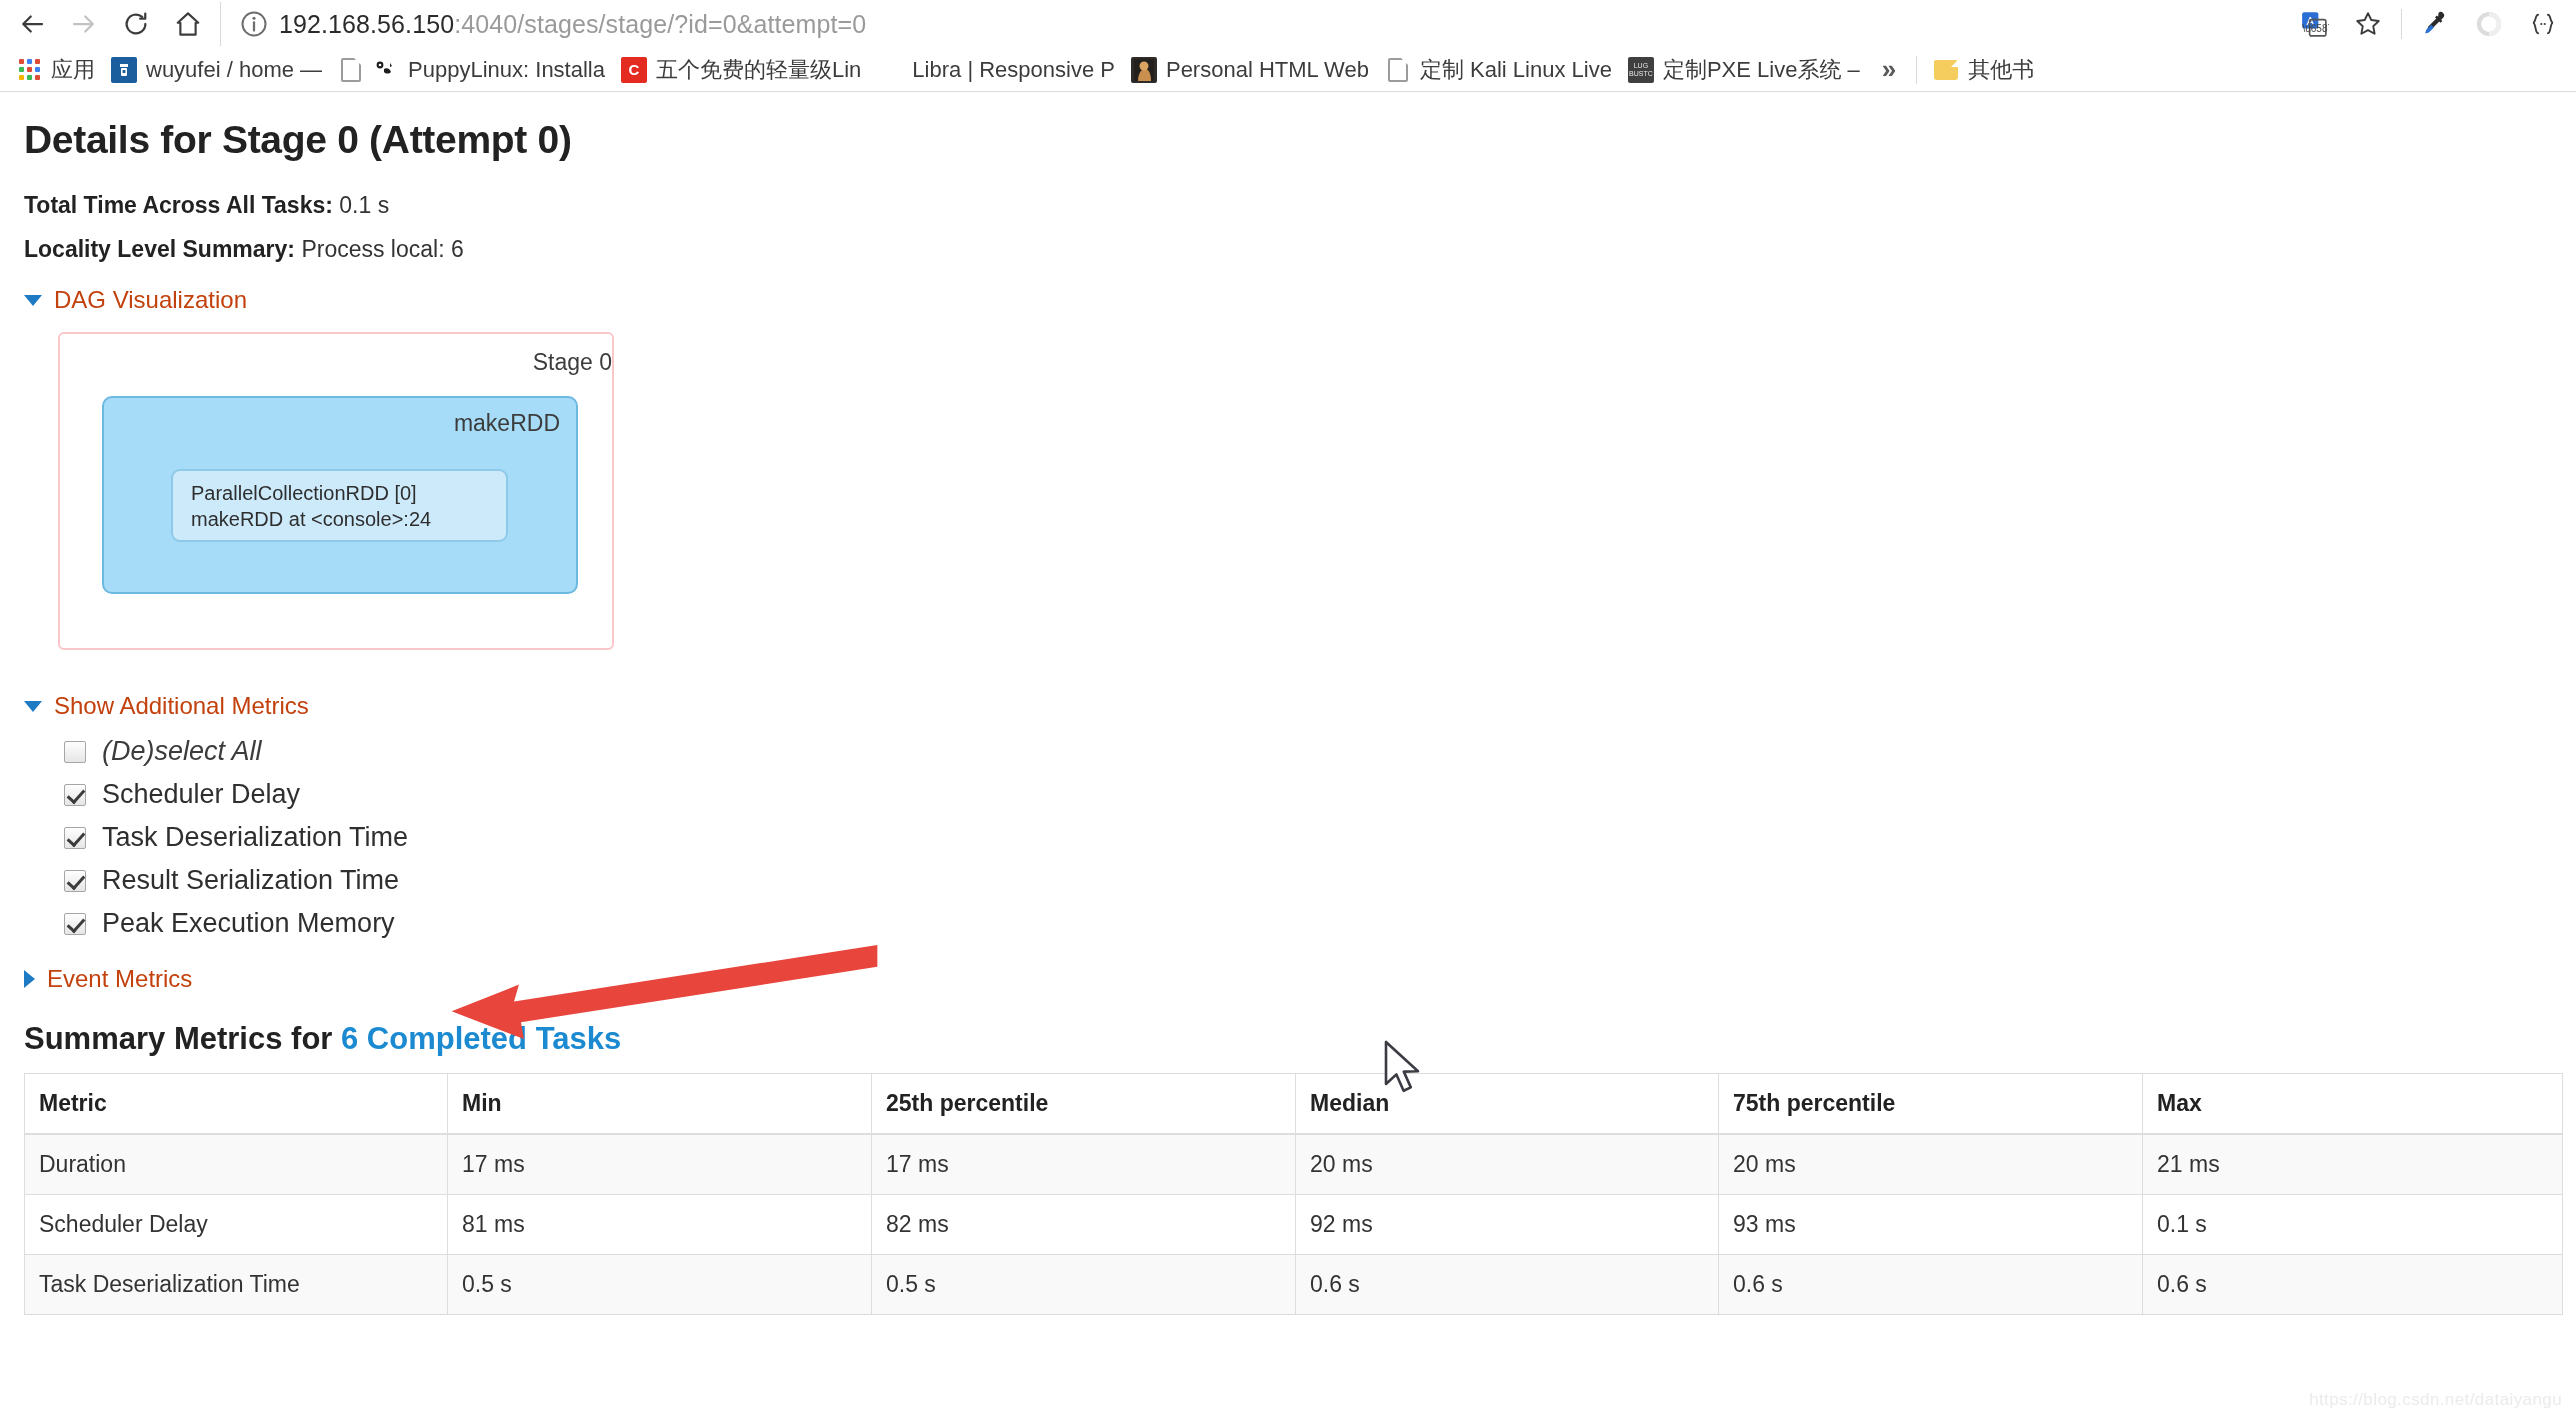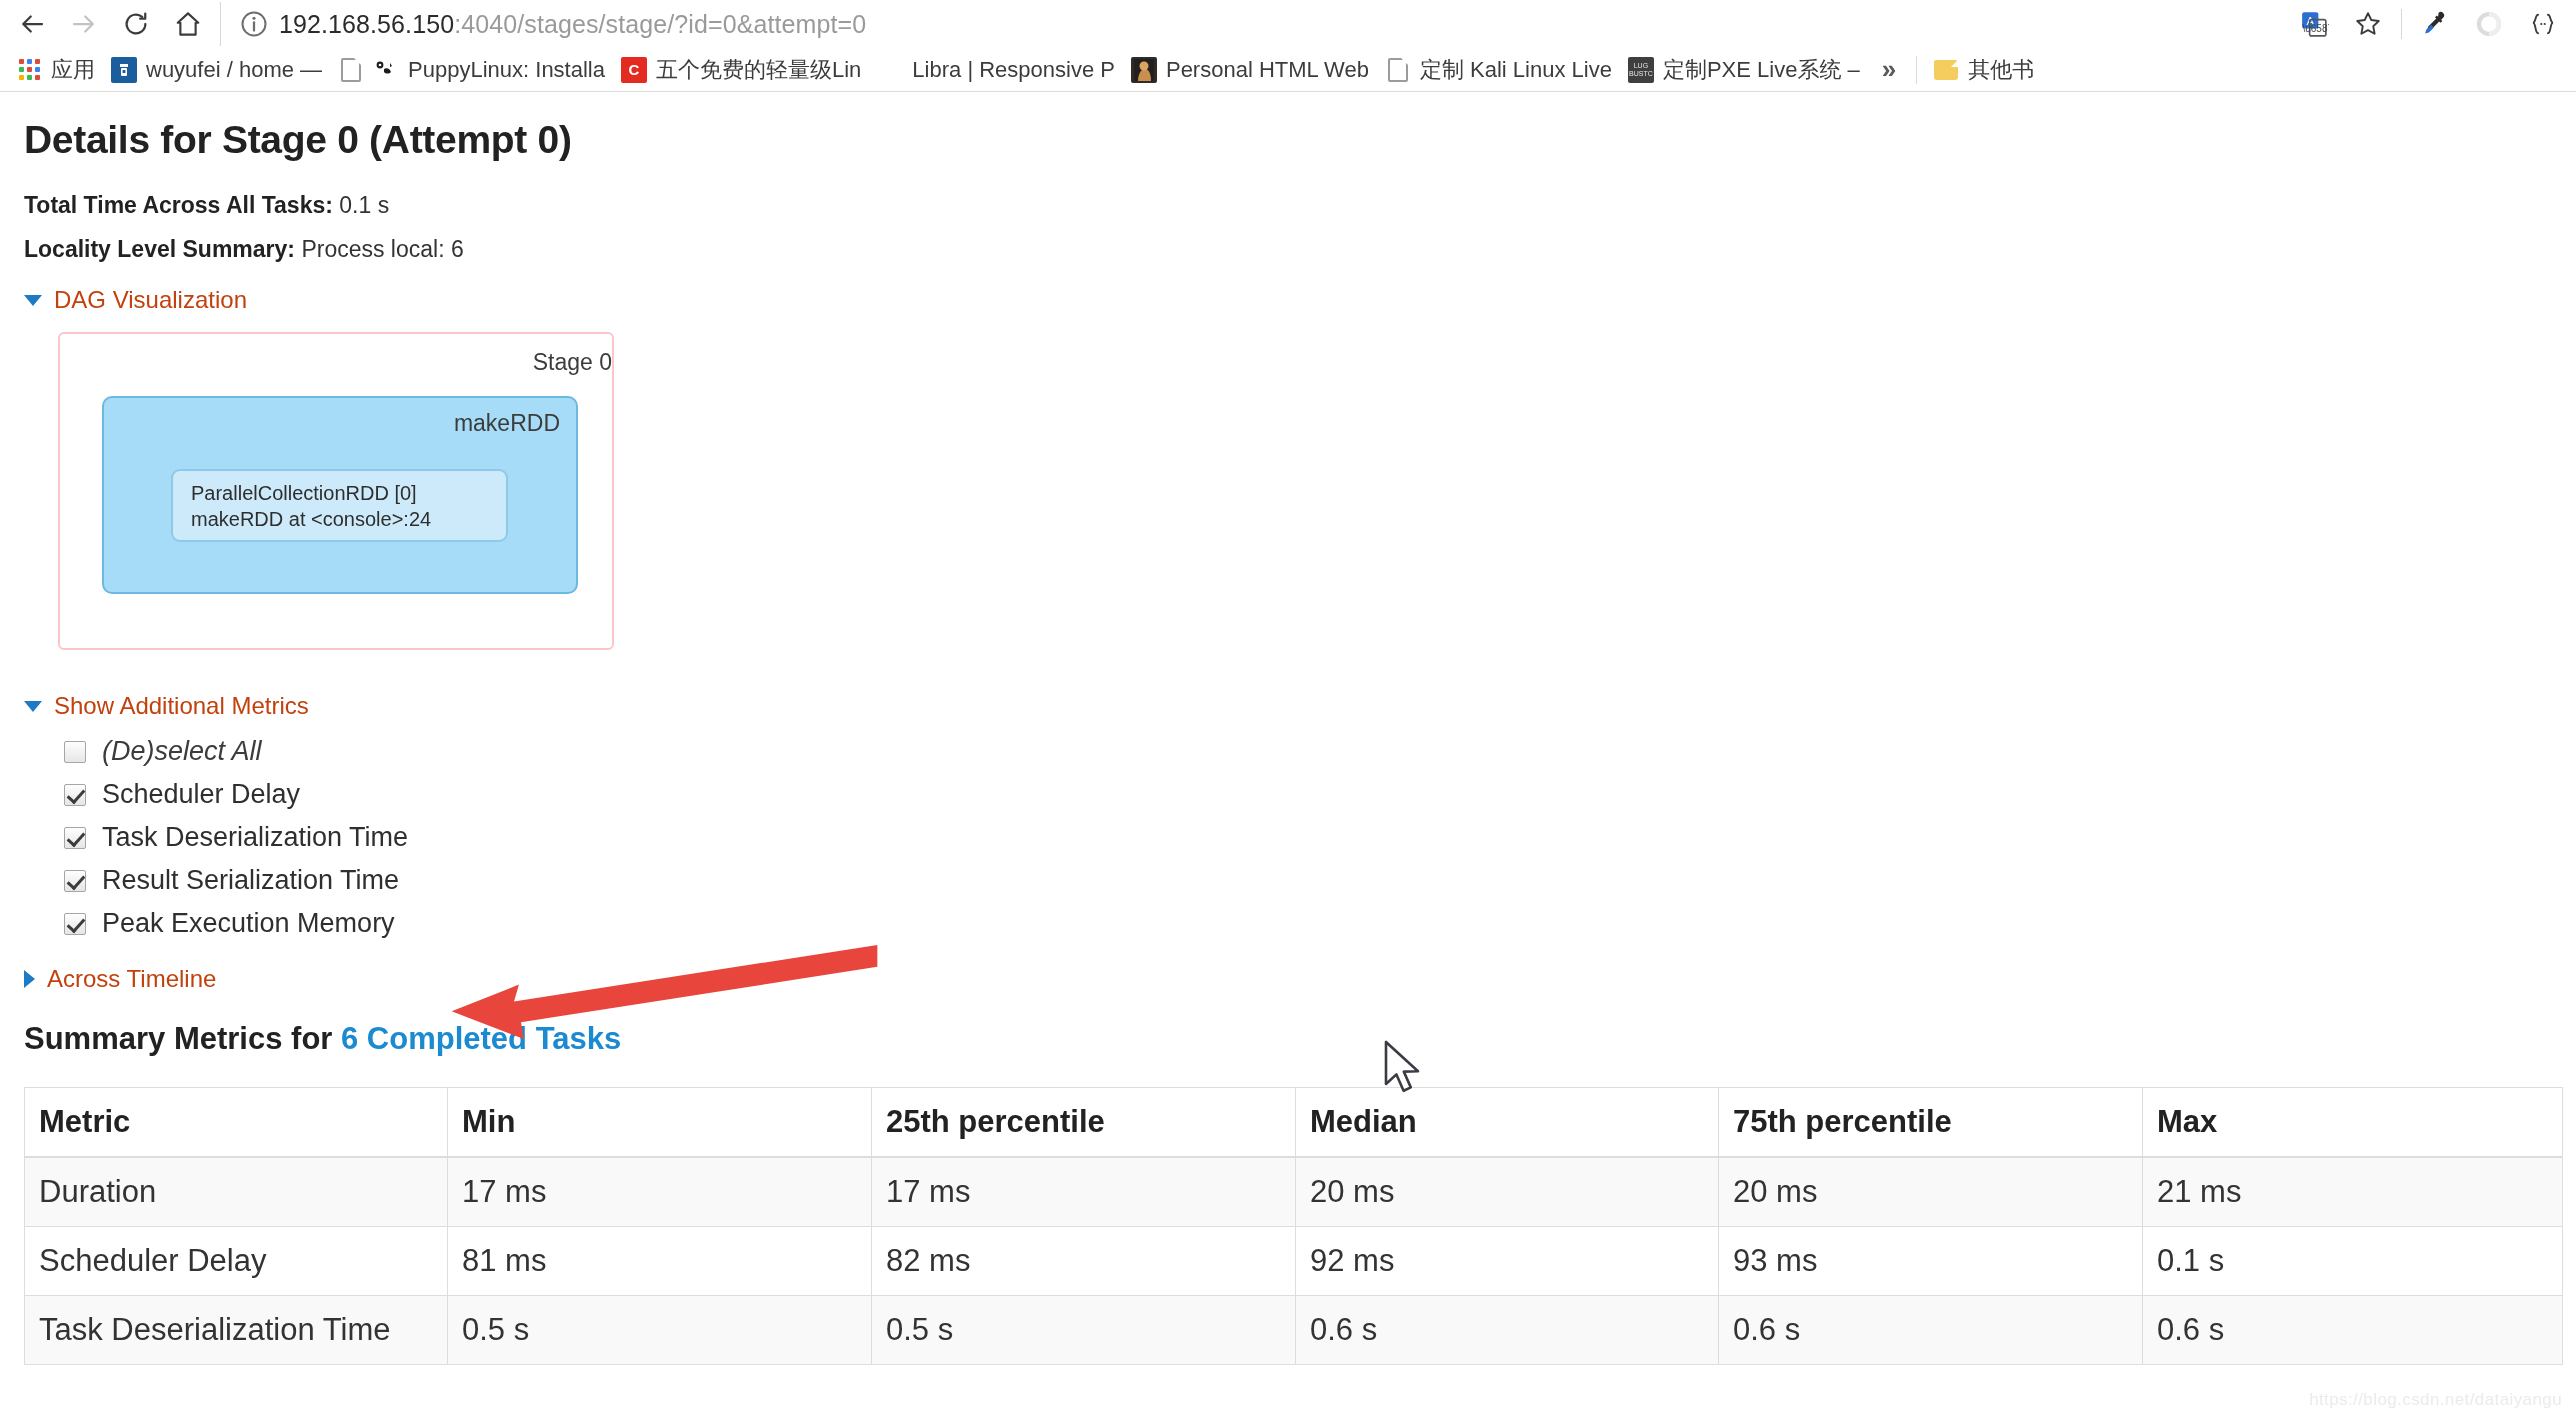--- a/index.html
+++ b/index.html
@@ -249,24 +249,24 @@
     font-size: 31px;
     font-weight: bold;
     color: #222222;
     margin-top: 28px;
   }
   h2.section-title .accent { color: #1b8ad1; }
 
   
   .metrics-table {
     width: 2536px;
-    margin-top: 30px;
+    margin-top: 16px;
     border-collapse: collapse;
     table-layout: fixed;
-    font-size: 31px;
+    font-size: 23px;
   }
   .metrics-table th, .metrics-table td {
     border: 1px solid #dddddd;
     text-align: left;
     padding: 16px 14px;
     color: #333333;
     font-weight: normal;
     vertical-align: middle;
     height: 38px;
   }
@@ -509,21 +509,21 @@
       <span class="metric-label">Result Serialization Time</span>
     </div>
     <div class="metric-row">
       <span class="cbx checked"></span>
       <span class="metric-label">Peak Execution Memory</span>
     </div>
   </div>
 
   <div class="toggle-link" style="margin-top:20px">
     <span class="caret-right"></span>
-    <span>Across Timeline</span>
+    <span>Event Metrics</span>
   </div>
 
   <h2 class="section-title"><span>Summary Metrics for </span><span class="accent">6 Completed Tasks</span></h2>
 
   <table class="metrics-table">
     <colgroup>
       <col style="width:423px">
         <col style="width:424px">
         <col style="width:424px">
       <col style="width:423px">

